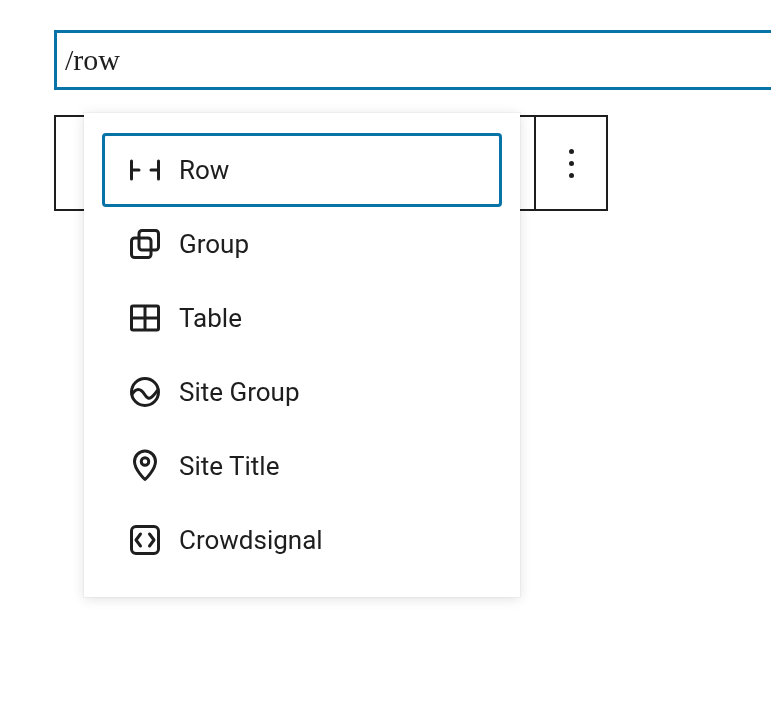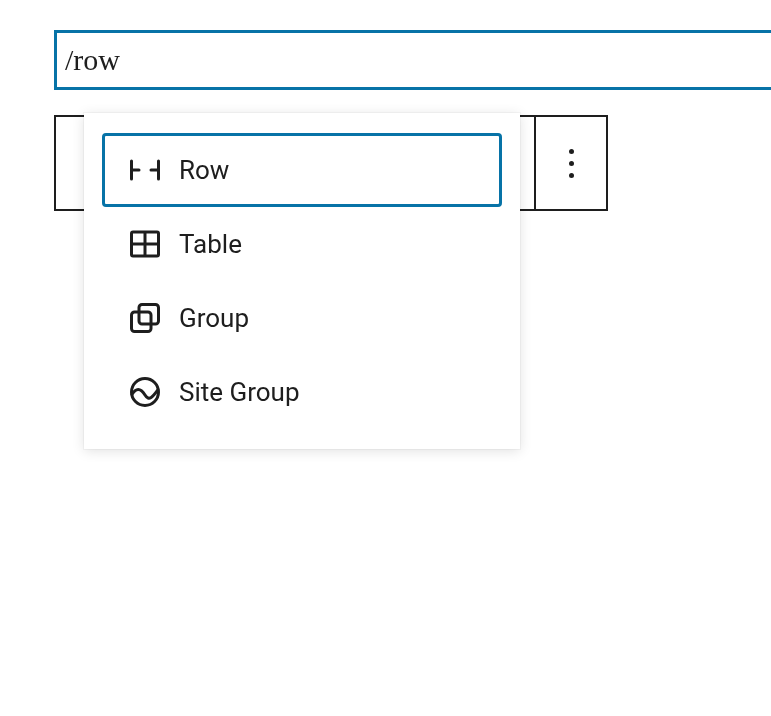--- a/index.html
+++ b/index.html
@@ -132,45 +132,63 @@
     <span class="icon">
       <svg viewBox="0 0 24 24" stroke-width="2" stroke-linecap="round" stroke-linejoin="round">
         <path d="M3 6v12M3 12h5M21 6v12M21 12h-5"></path>
       </svg>
     </span>
     <span>Row</span>
   </div>
 
   <div class="dropdown-item">
     <span class="icon">
+      <svg viewBox="0 0 24 24" stroke-width="2" stroke-linejoin="round">
+        <rect x="3" y="8" width="13" height="13" rx="2"></rect>
+        <rect x="8" y="3" width="13" height="13" rx="2"></rect>
+      </svg>
+    </span>
+    <span>Group</span>
+  </div>
+
+  <div class="dropdown-item">
+    <span class="icon">
       <svg viewBox="0 0 24 24" stroke-width="2">
         <rect x="3" y="4" width="18" height="16" rx="1"></rect>
         <line x1="3" y1="12" x2="21" y2="12"></line>
         <line x1="12" y1="4" x2="12" y2="20"></line>
       </svg>
     </span>
     <span>Table</span>
   </div>
 
   <div class="dropdown-item">
     <span class="icon">
       <svg viewBox="0 0 24 24" stroke-width="2" stroke-linejoin="round">
-        <rect x="3" y="8" width="13" height="13" rx="2"></rect>
-        <rect x="8" y="3" width="13" height="13" rx="2"></rect>
-      </svg>
-    </span>
-    <span>Group</span>
-  </div>
-
-  <div class="dropdown-item">
-    <span class="icon">
-      <svg viewBox="0 0 24 24" stroke-width="2" stroke-linejoin="round">
         <circle cx="12" cy="12" r="9"></circle>
         <path d="M3 14c3-5 6-5 9 0s6 0 9-4"></path>
       </svg>
     </span>
     <span>Site Group</span>
   </div>
 
+  <div class="dropdown-item">
+    <span class="icon">
+      <svg viewBox="0 0 24 24" stroke-width="2" stroke-linejoin="round">
+        <path d="M12 21s-7-6.5-7-12a7 7 0 0 1 14 0c0 5.5-7 12-7 12z"></path>
+        <circle cx="12" cy="9" r="2.5"></circle>
+      </svg>
+    </span>
+    <span>Site Title</span>
+  </div>
 
+  <div class="dropdown-item">
+    <span class="icon">
+      <svg viewBox="0 0 24 24" stroke-width="2" stroke-linejoin="round">
+        <rect x="3" y="3" width="18" height="18" rx="3"></rect>
+        <path d="M9 8l-3 4 3 4M15 8l3 4-3 4" stroke-linecap="round"></path>
+      </svg>
+    </span>
+    <span>Crowdsignal</span>
+  </div>
 
 
 </div>
 
 </body></html>

